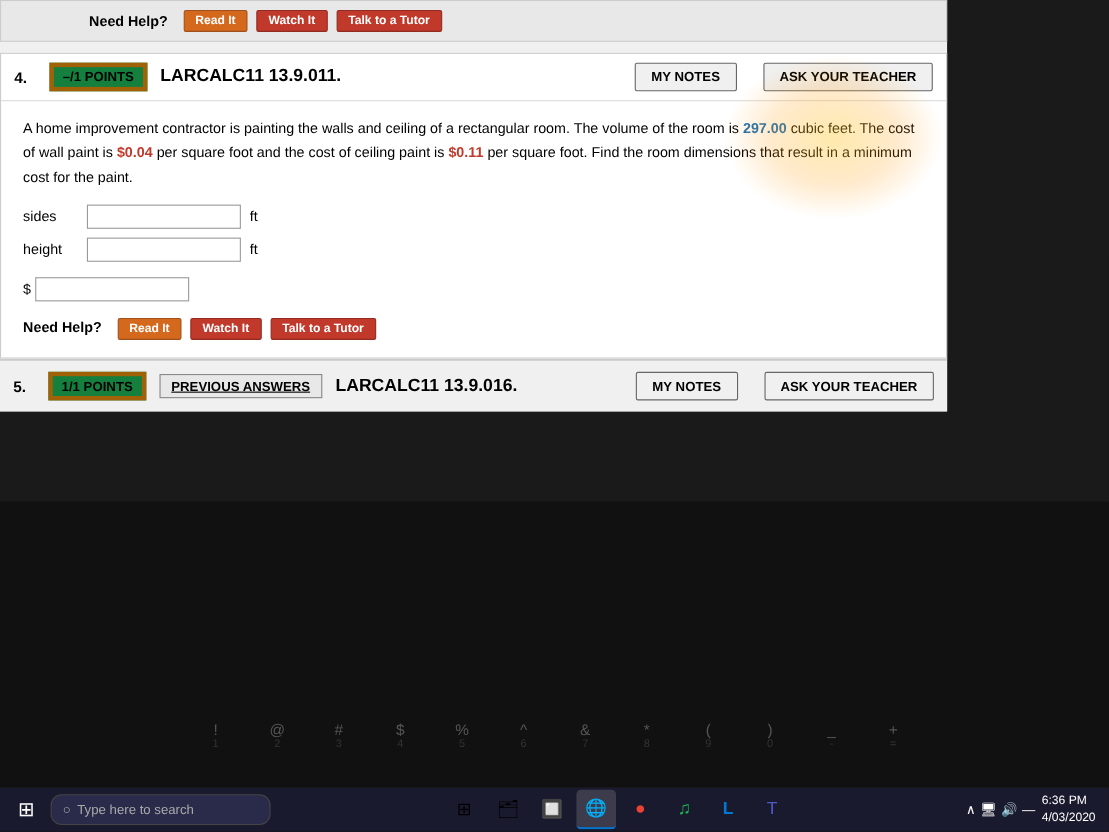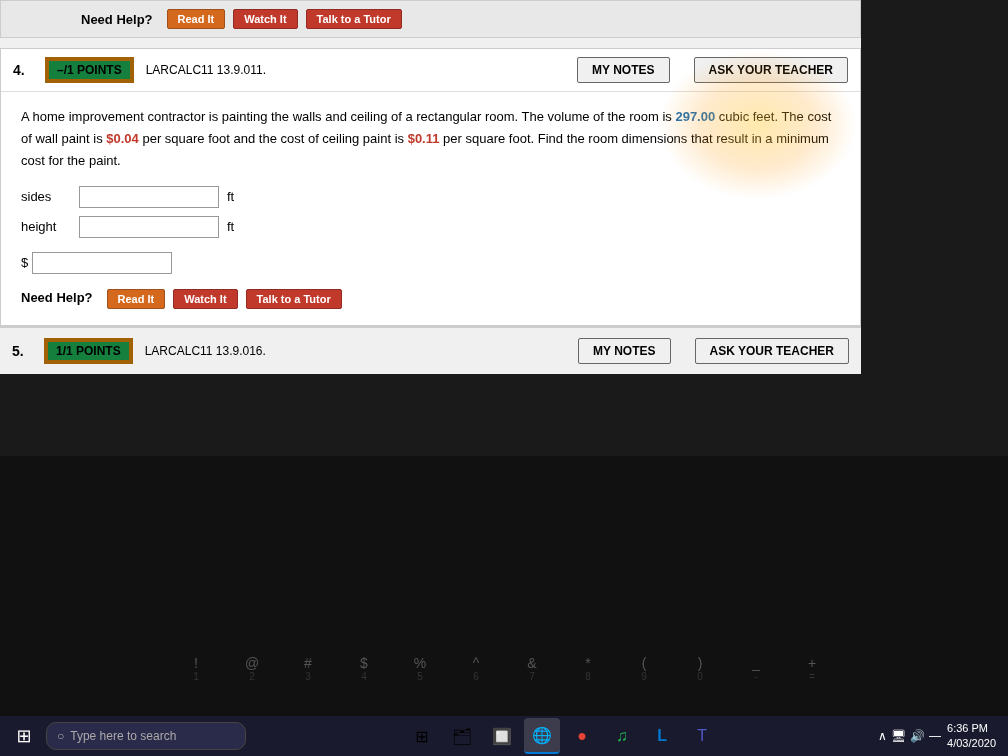--- a/index.html
+++ b/index.html
@@ -79,22 +79,22 @@
     .points-badge {
       background: #15803d;
       border: 4px solid #a16207;
       padding: 2px 8px;
       font-size: 12px;
       font-weight: bold;
       color: #000;
     }
 
     .question-id {
-      font-weight: normal;
-      font-size: 12px;
+      font-weight: bold;
+      font-size: 16px;
       color: #000;
     }
 
     .header-actions {
       position: absolute;
       right: 12px;
       top: 50%;
       transform: translateY(-50%);
       display: flex;
       gap: 24px;
@@ -396,20 +396,21 @@
         <button class="help-btn btn-read">Read It</button>
         <button class="help-btn btn-watch">Watch It</button>
         <button class="help-btn btn-talk">Talk to a Tutor</button>
       </div>
     </div>
   </div>
 
   <div class="question5-section">
     <span class="question-number">5.</span>
     <span class="points-badge">1/1 POINTS</span>
+    <span class="prev-answers-badge">PREVIOUS ANSWERS</span>
     <span class="question-id">LARCALC11 13.9.016.</span>
     <div class="header-actions">
       <button class="action-btn">MY NOTES</button>
       <button class="action-btn">ASK YOUR TEACHER</button>
     </div>
   </div>
 </div>
 
 <div class="glow-overlay"></div>
 

